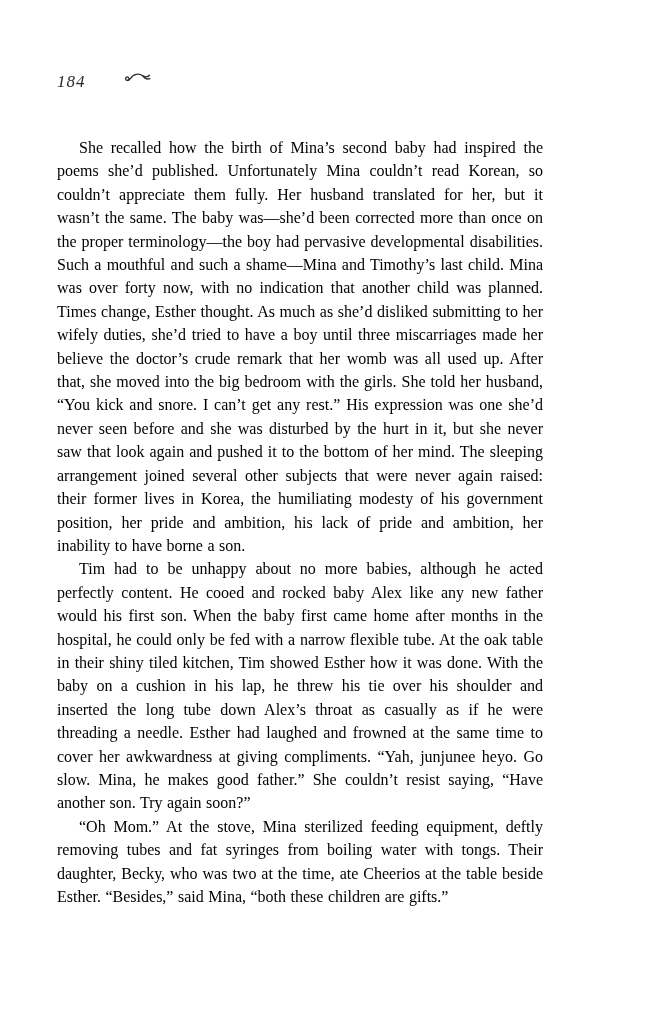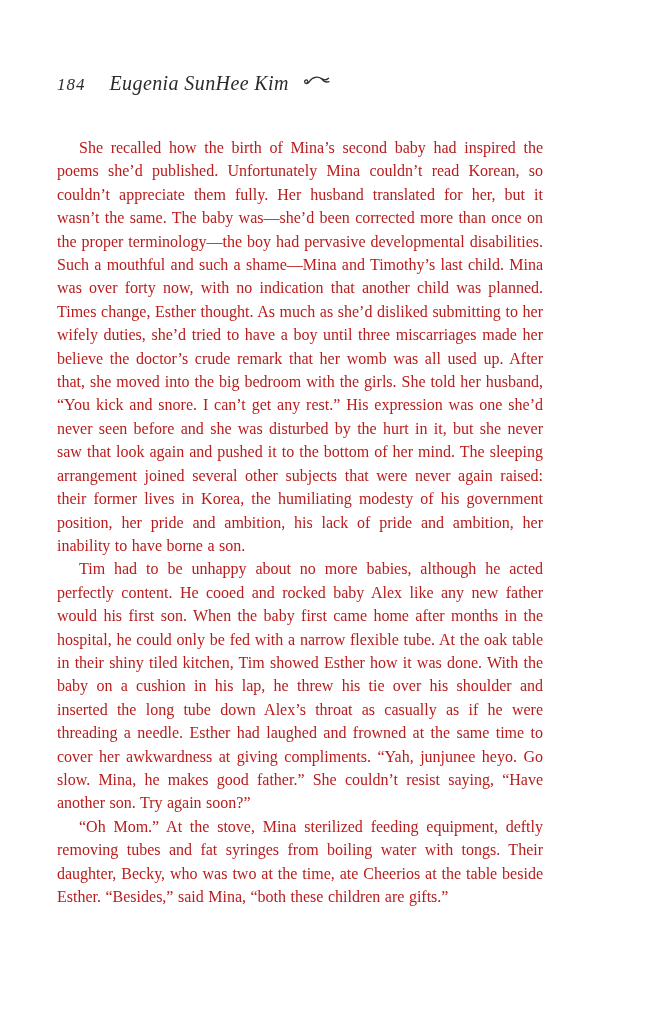--- a/index.html
+++ b/index.html
@@ -50,38 +50,37 @@
     display: block;
   }
   .body-text {
     position: absolute;
     top: 136px;
     left: 57px;
     width: 486px;
     font-size: 16px;
     line-height: 23.4px;
     text-align: justify;
-    color: #b91c1c;
+    color: #000000;
   }
   .body-text p {
     margin: 0;
     padding: 0;
     text-indent: 22px;
     word-spacing: 0.5px;
   }
 </style>
 </head>
 <body>
 
 <div class="page">
 
   <header class="running-header">
     <span class="folio">184</span>
     <span class="header-title">
-      <span>Eugenia SunHee Kim</span>
       <span class="ornament">
         <svg width="28" height="14" viewBox="0 0 28 14" aria-hidden="true">
           <path d="M6.5,7.5 C5,10.5 1.8,10 1.6,7.8 C1.4,6 3.6,5.3 4.6,6.8 C5.6,8.3 4.2,9.6 3.2,9.2
                    M6.5,7.5 C9.5,2.5 15,2.2 18.5,4.6 C20.5,6 23.5,6.2 25.5,4.2
                    M18.5,4.6 C20,6.8 23,8.6 26,7.6" stroke="#2b2b2b" fill="none" stroke-width="1.3" stroke-linecap="round"></path>
         </svg>
       </span>
     </span>
   </header>
 

